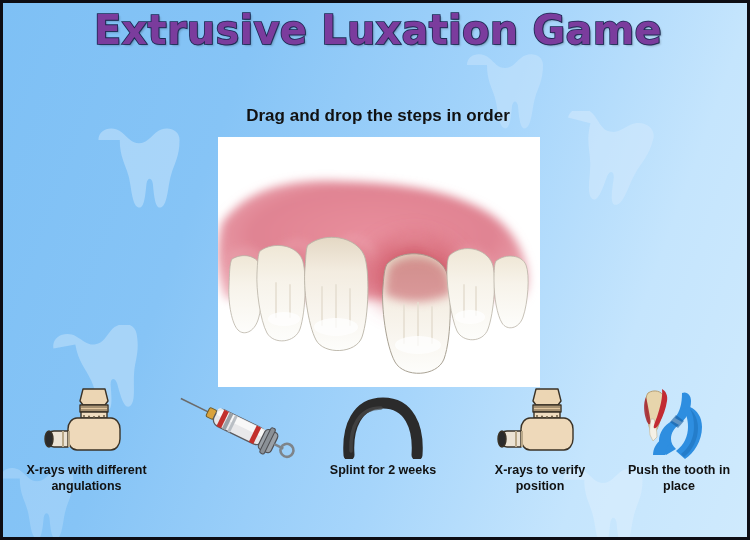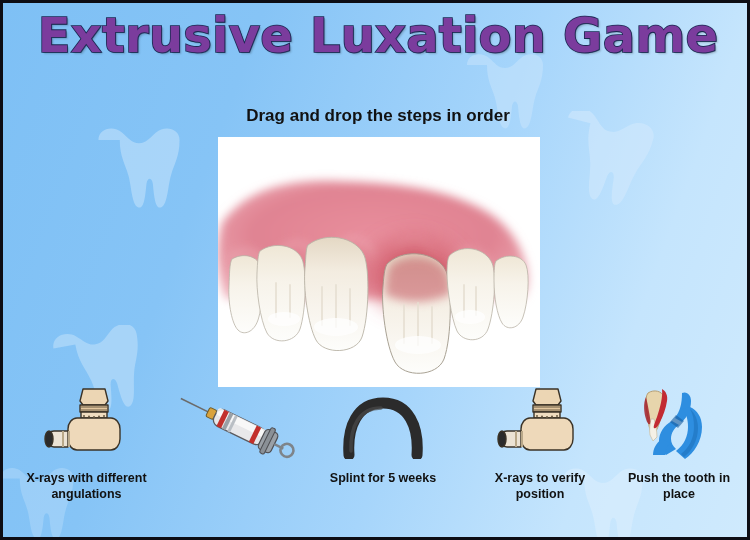--- a/index.html
+++ b/index.html
@@ -20,21 +20,21 @@
   
   .tooth-wm{position:absolute;opacity:.55;pointer-events:none;}
   .tooth-wm svg{display:block;}
 
   
   #title-wrap{
     position:absolute;left:0;top:4px;width:750px;text-align:center;
   }
   #title{
     display:inline-block;
-    font-size:48px;font-weight:700;letter-spacing:.2px;
+    font-size:40px;font-weight:700;letter-spacing:.2px;
     color:#7b3c9d;
     font-family:"DejaVu Sans", sans-serif;
     -webkit-text-stroke:1.6px #1d2b55;
     paint-order:stroke fill;
     text-shadow:
       0 0 1px #1d2b55,
       1px 1px 0 rgba(29,43,85,.55),
       2px 2px 2px rgba(0,0,0,.18);
     background-image:radial-gradient(rgba(255,255,255,.45) 0.6px, transparent 0.7px);
     background-size:4px 4px;
@@ -62,21 +62,21 @@
     position:absolute;left:0;top:382px;width:750px;height:152px;
   }
   .step{
     position:absolute;top:0;text-align:center;
   }
   .step .art{
     height:74px;display:flex;align-items:flex-end;justify-content:center;
   }
   .step .art svg{display:block;}
   .step .lbl{
-    margin-top:12px;
+    margin-top:4px;
     font-size:12.5px;line-height:1.25;font-weight:700;color:#111;
     font-family:"Liberation Sans", sans-serif;
   }
 
   .step-0{left:6px;width:155px;}
   .step-1{left:160px;width:140px;}
   .step-2{left:300px;width:160px;}
   .step-3{left:462px;width:150px;}
   .step-4{left:606px;width:140px;}
   .step-0 .lbl{padding:0 8px;}
@@ -265,21 +265,21 @@
       </div>
     </div>
 
     <div class="step step-2">
       <div class="art">
         <svg width="96" height="66" viewBox="0 0 96 66" aria-hidden="true">
           <path d="M14 62C12 34 22 10 48 10s36 24 34 52" fill="none" stroke="#2b2b2b" stroke-width="11" stroke-linecap="round"></path>
           <path d="M16 58C15 34 24 15 46 15" fill="none" stroke="#4a4a4a" stroke-width="3.5" stroke-linecap="round" opacity="0.7"></path>
         </svg>
       </div>
-      <div class="lbl">Splint for 5 weeks</div>
+      <div class="lbl">Splint for 2 weeks</div>
     </div>
 
     <div class="step step-3">
       <div class="art">
         <svg width="108" height="72" viewBox="0 0 108 72" aria-hidden="true">
           <g stroke="#3a3226" stroke-width="1.4" stroke-linejoin="round">
             <path d="M50 2h22l3 12-3 4H50l-3-4z" fill="#ecd6b4"></path>
             <path d="M47 18h28v7H47z" fill="#e3c79f"></path>
             <path d="M48 25h26v6H48z" fill="#f0ddc0"></path>
             <path d="M44 31h34c5 0 9 5 9 11v10c0 6-4 11-9 11H44c-5 0-9-5-9-11V42c0-6 4-11 9-11Z" fill="#eed9ba"></path>

